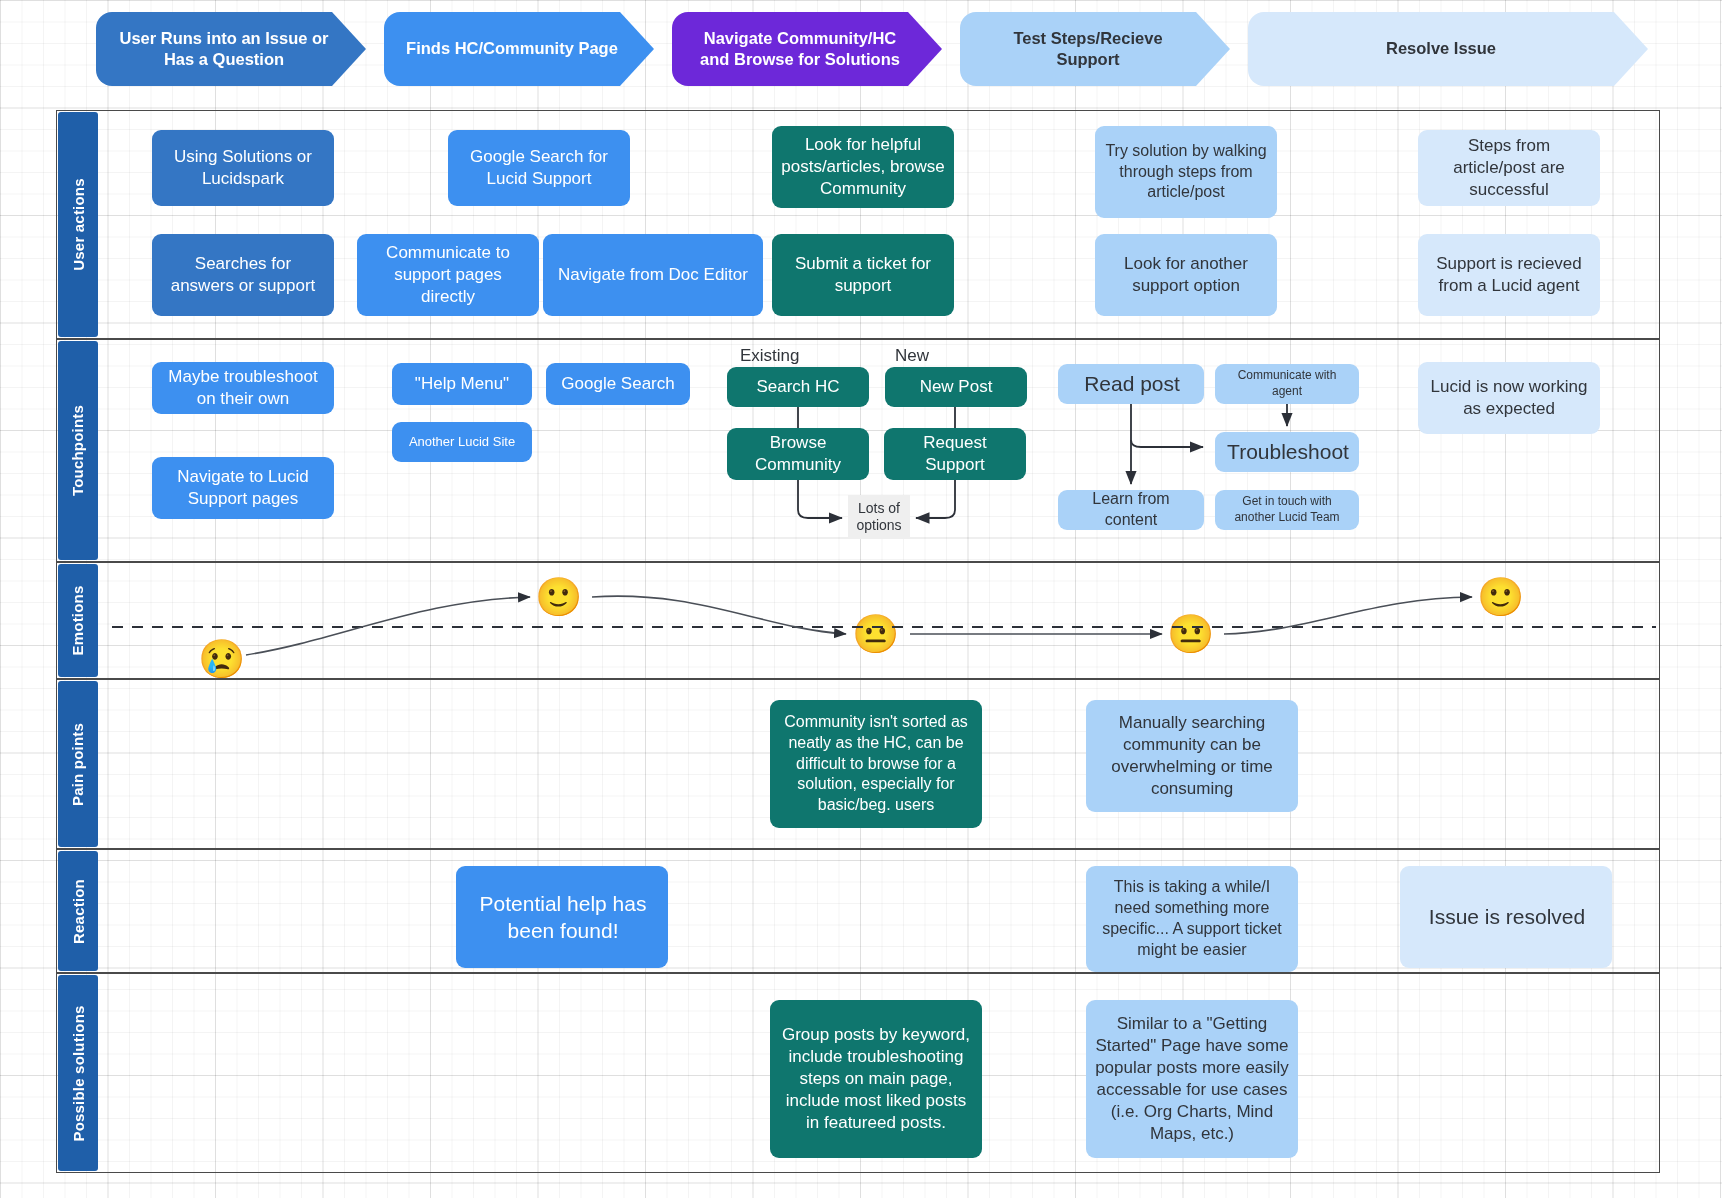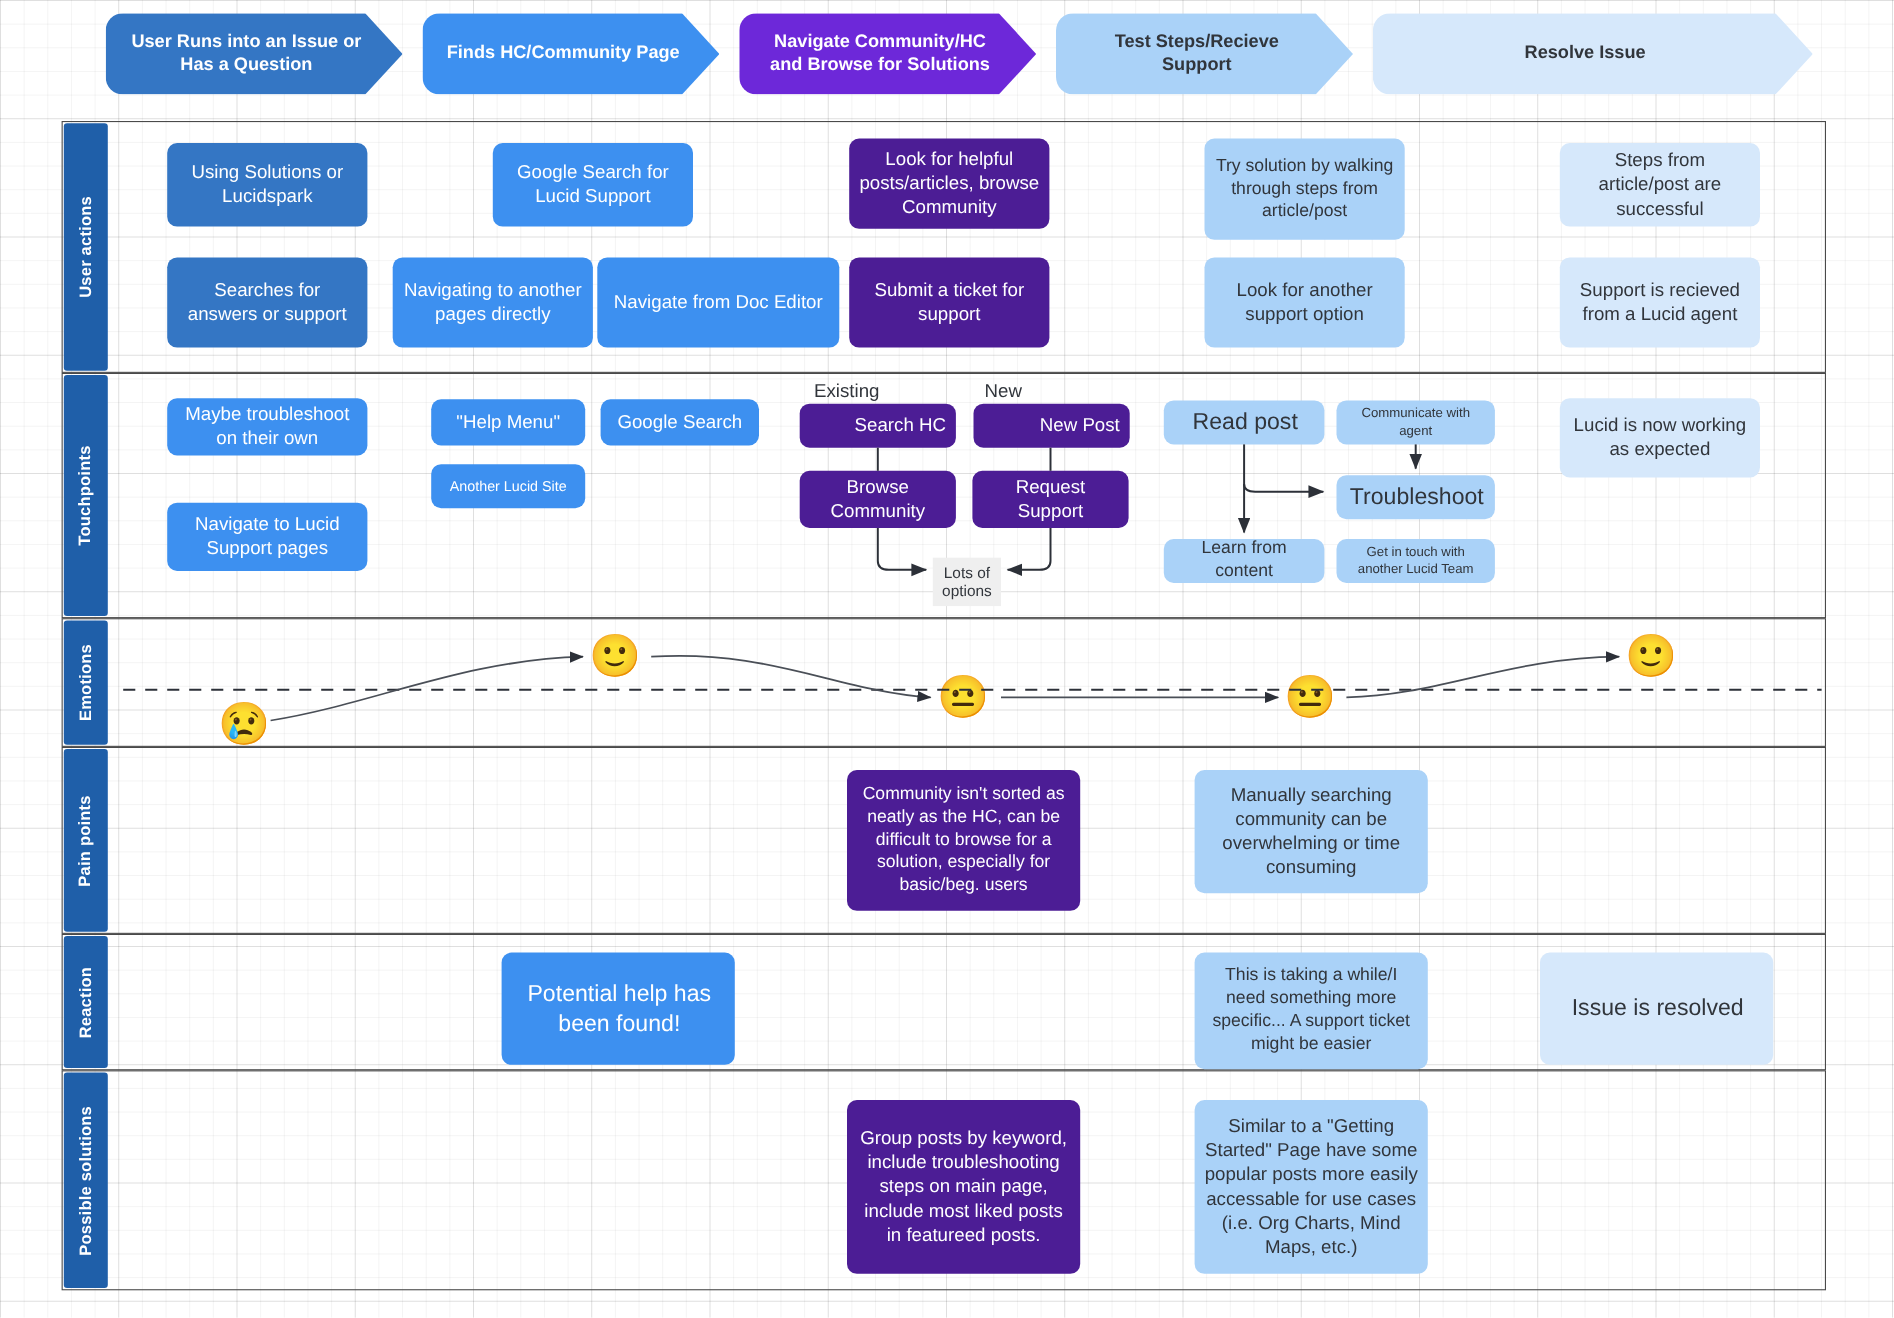--- a/index.html
+++ b/index.html
@@ -59,37 +59,37 @@
     position:absolute;
     display:flex;align-items:center;justify-content:center;
     text-align:center;
     border-radius:9px;
     box-sizing:border-box;
     padding:6px 9px;
     line-height:1.3;
   }
   .c1{background:#3476c4;color:#ffffff;}
   .c2{background:#3d90f0;color:#ffffff;}
-  .c3{background:#4c1d95;color:#ffffff;justify-content:flex-end;}
+  .c3{background:#0f766e;color:#ffffff;}
   .c4{background:#aad2f8;color:#31353b;}
   .c5{background:#d6e8fb;color:#31353b;}
 
   .f18{font-size:21px;padding-left:11px;}
   .f17{font-size:17px;}
   .f16{font-size:16px;}
   .f13{font-size:13px;}
   .f12{font-size:12px;}
 
   .minilabel{
     position:absolute;font-size:17px;color:#31353b;text-align:left;
   }
   .greybox{
     position:absolute;background:#efefef;color:#31353b;
     display:flex;align-items:center;justify-content:center;text-align:center;
-    font-size:14px;line-height:1.25;margin-top:12px;
+    font-size:14px;line-height:1.25;
   }
 
   
   .emoji{
     position:absolute;width:44px;height:44px;border-radius:50%;
     display:flex;align-items:center;justify-content:center;
     font-size:38px;line-height:1;
     user-select:none;
   }
   svg.overlay{position:absolute;left:0;top:0;width:1722px;height:1198px;overflow:visible;}
@@ -147,21 +147,21 @@
     <span>Using Solutions or Lucidspark</span>
     </div>
   <div class="card c1 f17" style="left:152px;top:234px;width:182px;height:82px;">
     <span>Searches for answers or support</span>
     </div>
 
   <div class="card c2 f17" style="left:448px;top:130px;width:182px;height:76px;">
     <span>Google Search for Lucid Support</span>
     </div>
   <div class="card c2 f17" style="left:357px;top:234px;width:182px;height:82px;">
-    <span>Navigating to another pages directly</span>
+    <span>Communicate to support pages directly</span>
     </div>
   <div class="card c2 f17" style="left:543px;top:234px;width:220px;height:82px;">
     <span>Navigate from Doc Editor</span>
     </div>
 
   <div class="card c3 f17" style="left:772px;top:126px;width:182px;height:82px;">
     <span>Look for helpful posts/articles, browse Community</span>
     </div>
   <div class="card c3 f17" style="left:772px;top:234px;width:182px;height:82px;">
     <span>Submit a ticket for support</span>

